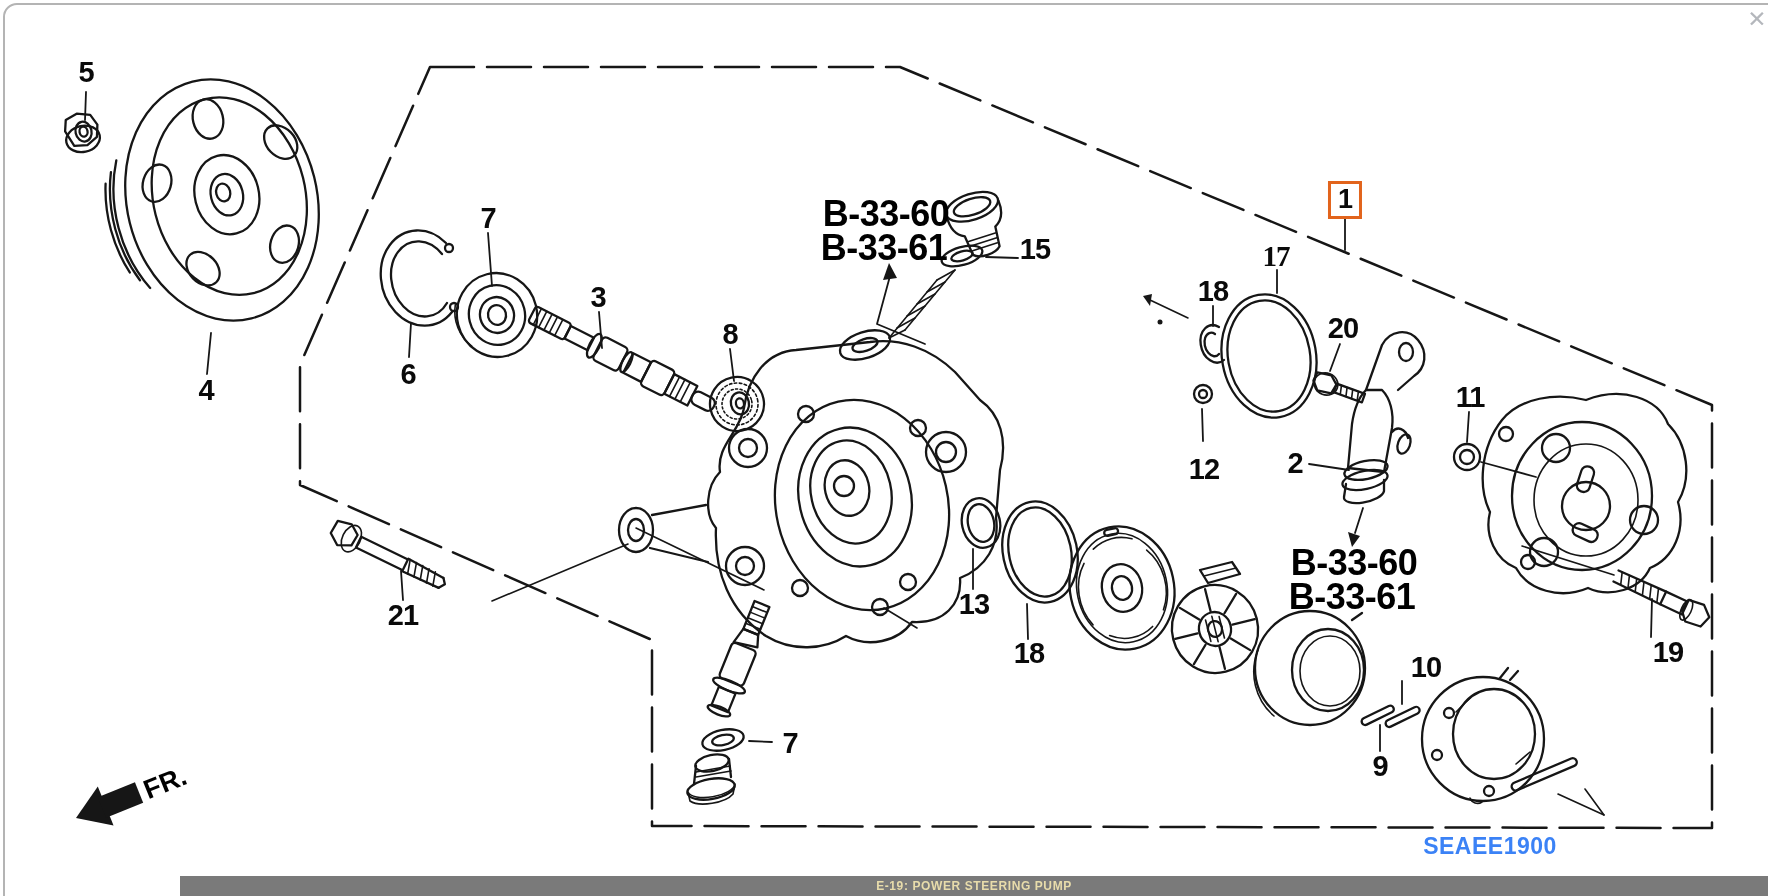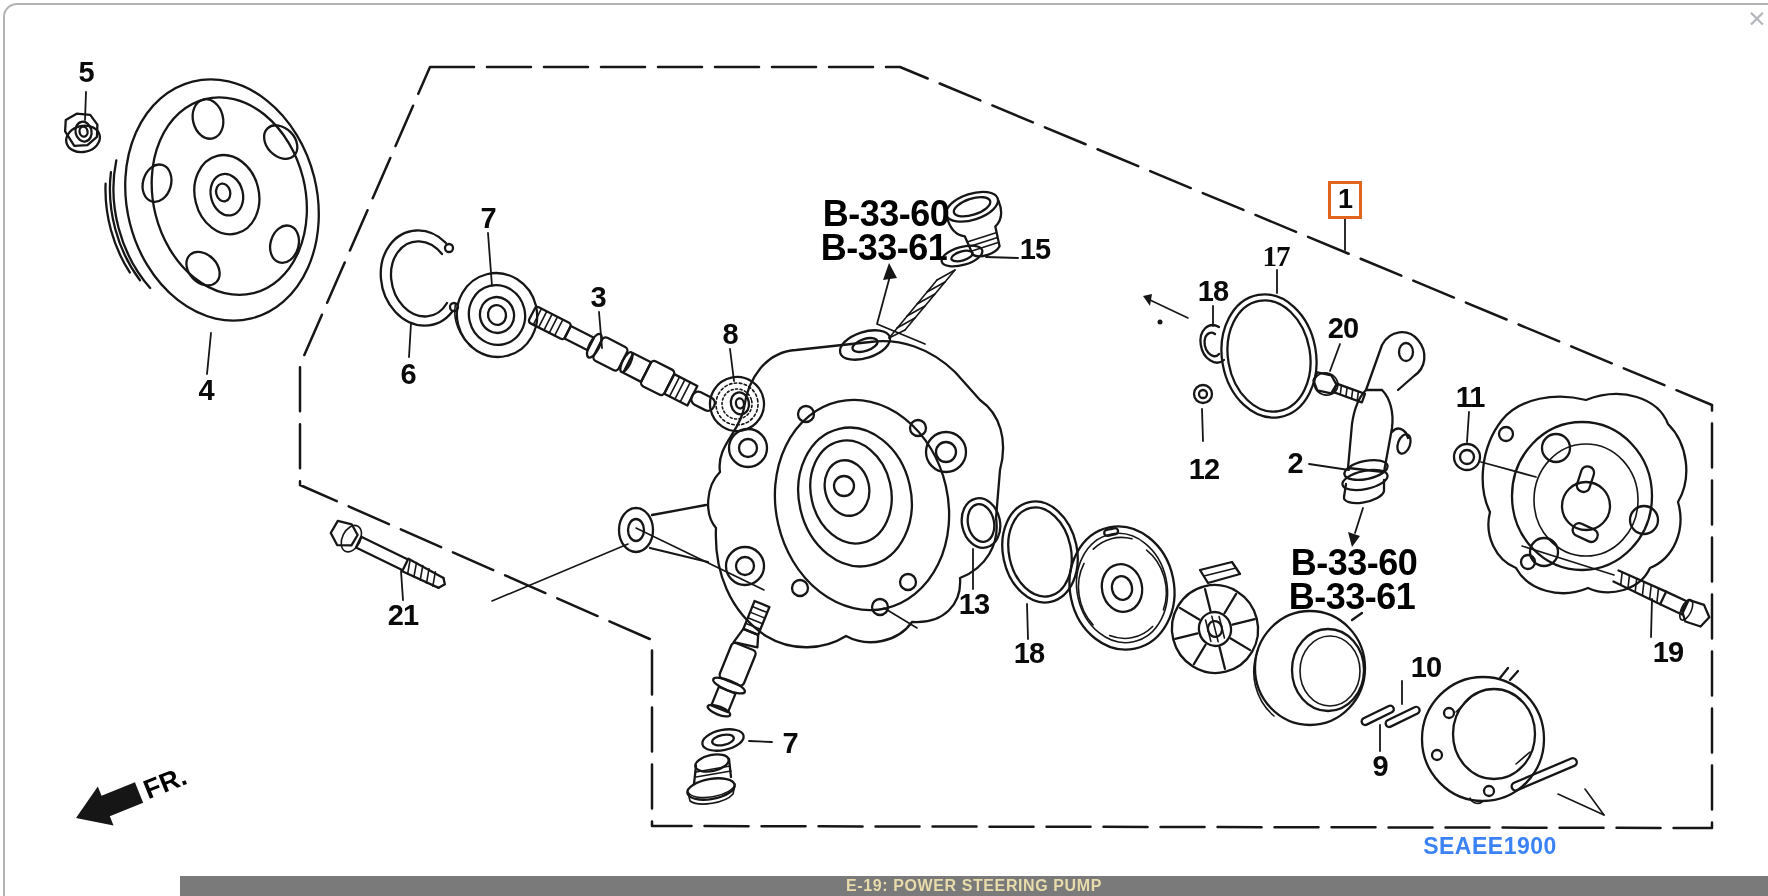--- a/index.html
+++ b/index.html
@@ -30,21 +30,21 @@
   
   .ref{position:absolute;transform:translate(-50%,-50%);color:#000;
        font-size:36px;font-weight:800;letter-spacing:-0.5px;line-height:1;
        white-space:nowrap;cursor:pointer;}
   
   .dcode{position:absolute;transform:translate(-50%,-50%);color:#3b82f6;
          font-size:23px;font-weight:700;letter-spacing:0.5px;}
   
   .footer-bar{position:absolute;left:180px;right:0;top:876px;height:20px;
               background:#7a7a7a;display:flex;align-items:center;justify-content:center;}
-  .footer-bar span{color:#e8dcab;font-size:16px;font-weight:600;letter-spacing:0.6px;}
+  .footer-bar span{color:#e8dcab;font-size:12px;font-weight:600;letter-spacing:0.6px;}
 </style>
 </head>
 <body>
 
 <div class="stage">
 
   <div class="card-frame"></div>
 
   <svg class="art" width="1768" height="896" viewBox="0 0 1768 896">
 

